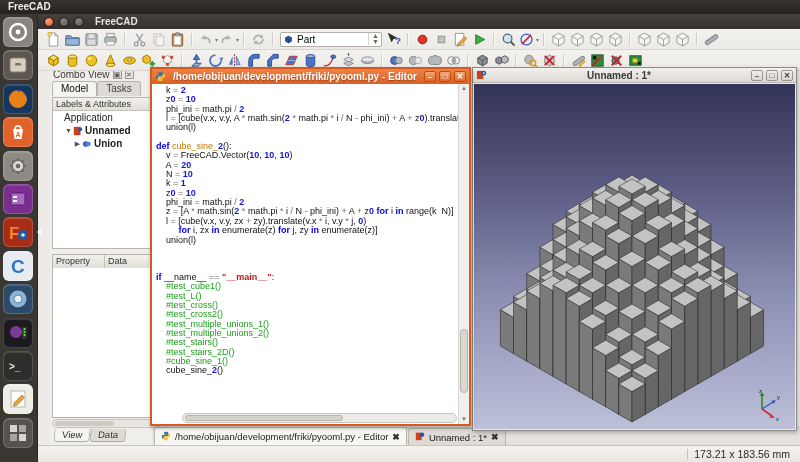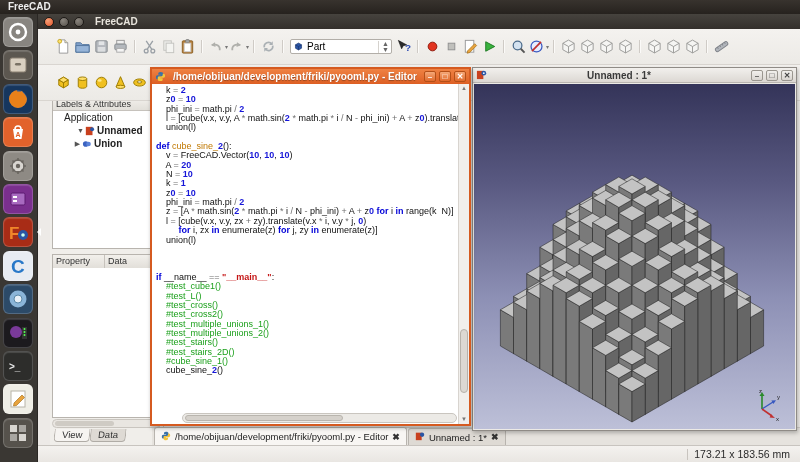--- a/index.html
+++ b/index.html
@@ -12,22 +12,22 @@
   .ltile{position:absolute;left:3px;width:30px;height:30px;border-radius:6px;border:1px solid rgba(255,255,255,.18);
     box-shadow:inset 0 1px 1px rgba(255,255,255,.15);display:flex;align-items:center;justify-content:center;overflow:hidden}
   .lmark{position:absolute;width:0;height:0;border:4px solid transparent}
 
   
   #fcwin{position:absolute;left:38px;top:14px;width:762px;height:448px;background:#edeae7}
   #wtitle{height:15px;background:linear-gradient(#46433e,#332f2b);display:flex;align-items:center;padding-left:6px;gap:5px}
   .wbtn{width:10px;height:10px;border-radius:50%;border:1px solid #1d1a17;display:inline-block}
   #wtitle .t{color:#e8e4dc;font-size:10px;font-weight:bold;margin-left:6px}
 
-  .tbrow{height:36px;background:linear-gradient(#f4f2ef,#eceae6);border-bottom:1px solid #d9d5d0;
-    display:flex;align-items:center;padding-left:16px;position:relative;z-index:5}
+  .tbrow{height:21px;background:linear-gradient(#f4f2ef,#eceae6);border-bottom:1px solid #d9d5d0;
+    display:flex;align-items:center;padding-left:6px;position:relative;z-index:5}
   .tbtn{height:18px;min-width:19px;display:flex;align-items:center;justify-content:center;border-radius:2px}
   .tbtn svg{display:block}
   .tsep{width:2px;height:13px;border-left:1px solid #cfcbc6;border-right:1px solid #fbfaf8;margin:0 4px}
   .ddarr{font-size:6px;color:#777;margin-left:1px}
   #wbcombo{display:flex;align-items:center;height:15px;width:102px;background:#fff;border:1px solid #b2aea8;
     border-radius:2px;font-size:10px;padding:0 2px;gap:3px;margin:0 2px}
   #wbcombo .spin{margin-left:auto;color:#666;font-size:7px;line-height:6px;text-align:center;border-left:1px solid #d5d2cd;padding-left:3px}
 
   
   #combo{position:absolute;left:12px;top:53px;width:114px;bottom:17px;background:#f0eeea;border-right:1px solid #c6c2bd;
@@ -702,21 +702,21 @@
         <div class="ctab on">Model</div>
         <div class="ctab">Tasks</div>
       </div>
     <div id="treewrap">
       <div id="treehdr">Labels &amp; Attributes</div>
       <div id="treebody">
           <div class="trow" style="padding-left: 2px;">
             <span class="tw"></span>
             <span>Application</span>
           </div>
-          <div class="trow" style="padding-left: 11px; margin-left: 12px;">
+          <div class="trow" style="padding-left: 11px;">
             <span class="tw">▼</span>
             <span class="ticon"><svg width="10" height="10" viewBox="0 0 12 12">
                 <rect x="1" y="1" width="8" height="10" fill="#c8401e"></rect>
                 <circle cx="8.5" cy="4" r="2.4" fill="#2a55a4"></circle>
               </svg></span>
             <b>Unnamed</b>
           </div>
           <div class="trow" style="padding-left: 20px;">
             <span class="tw">▶</span>
             <span class="ticon"><svg width="10" height="10" viewBox="0 0 12 12">

